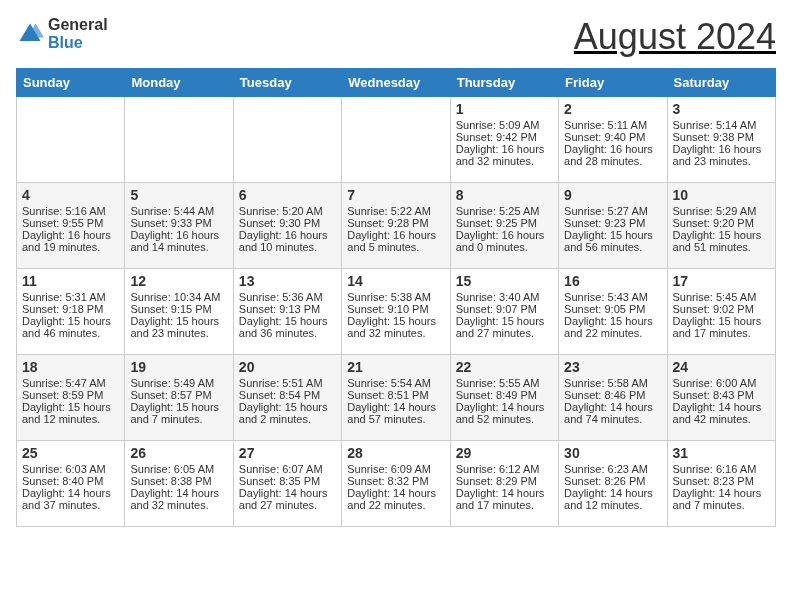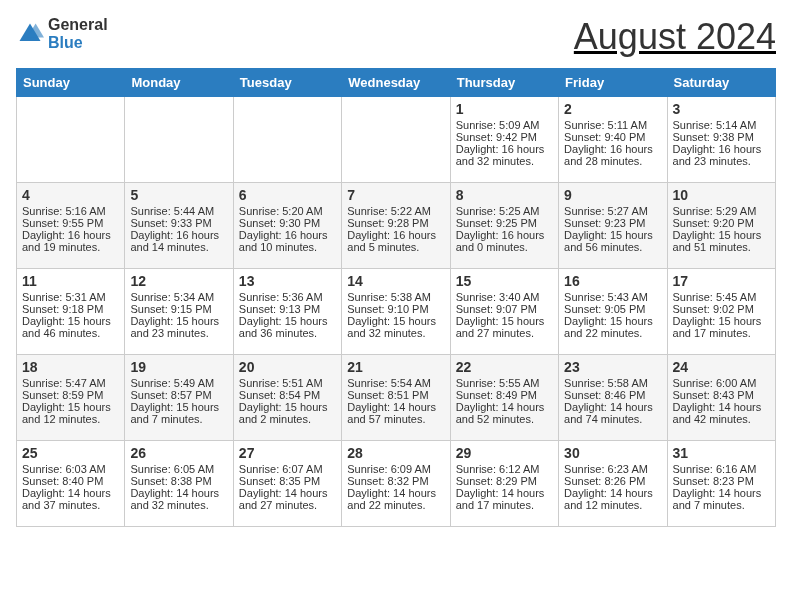--- a/index.html
+++ b/index.html
@@ -203,21 +203,21 @@
       <tr>
         <td>
           <span class="day-num">11</span>
           <div>Sunrise: 5:31 AM</div>
           <div>Sunset: 9:18 PM</div>
           <div>Daylight: 15 hours</div>
           <div>and 46 minutes.</div>
         </td>
         <td>
           <span class="day-num">12</span>
-          <div>Sunrise: 5:34 AM</div>
+          <div>Sunrise: 10:34 AM</div>
           <div>Sunset: 9:15 PM</div>
           <div>Daylight: 15 hours</div>
           <div>and 23 minutes.</div>
         </td>
         <td>
           <span class="day-num">13</span>
           <div>Sunrise: 5:36 AM</div>
           <div>Sunset: 9:13 PM</div>
           <div>Daylight: 15 hours</div>
           <div>and 36 minutes.</div>

